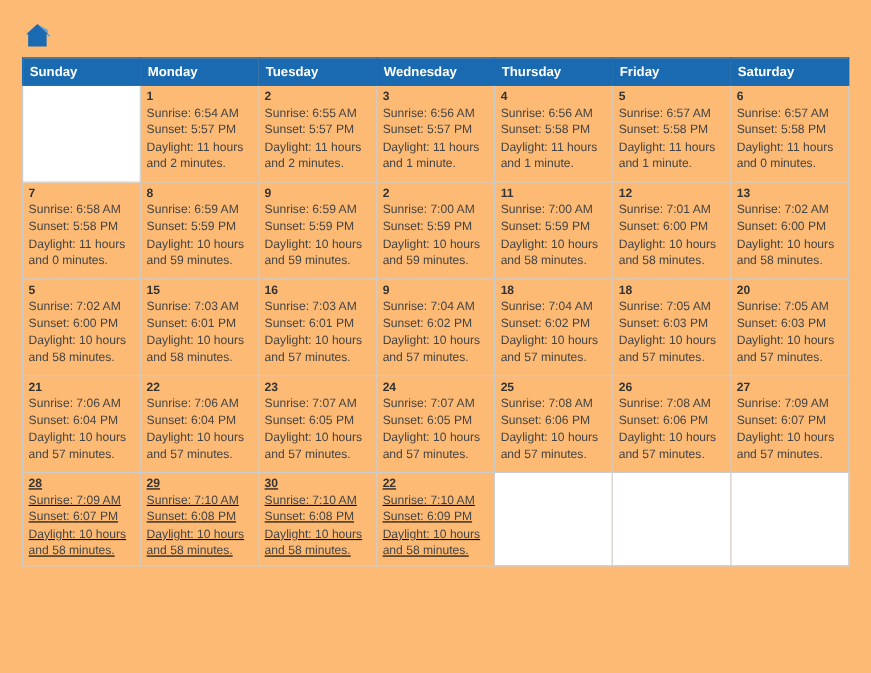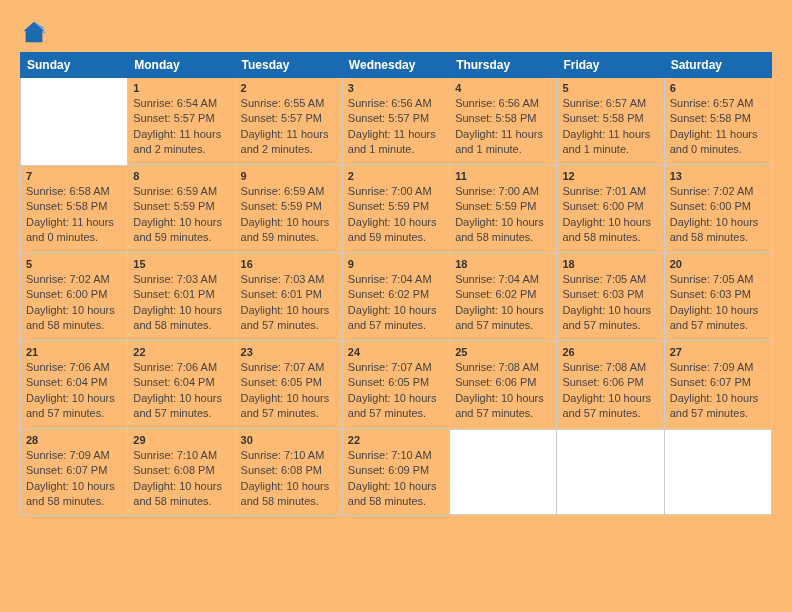--- a/index.html
+++ b/index.html
@@ -68,20 +68,21 @@
     }
     .calendar-table tbody tr td {
       border: 1px solid #ccc;
       vertical-align: top;
       padding: 4px 5px;
       width: calc(100% / 7);
       height: 88px;
     }
     .calendar-table tbody tr:last-child td {
       height: 72px;
+      text-decoration: underline;
     }
     .day-number {
       font-weight: bold;
       font-size: 11px;
       color: #333;
       margin-bottom: 2px;
     }
     .day-info {
       font-size: 11px;
       color: #444;

